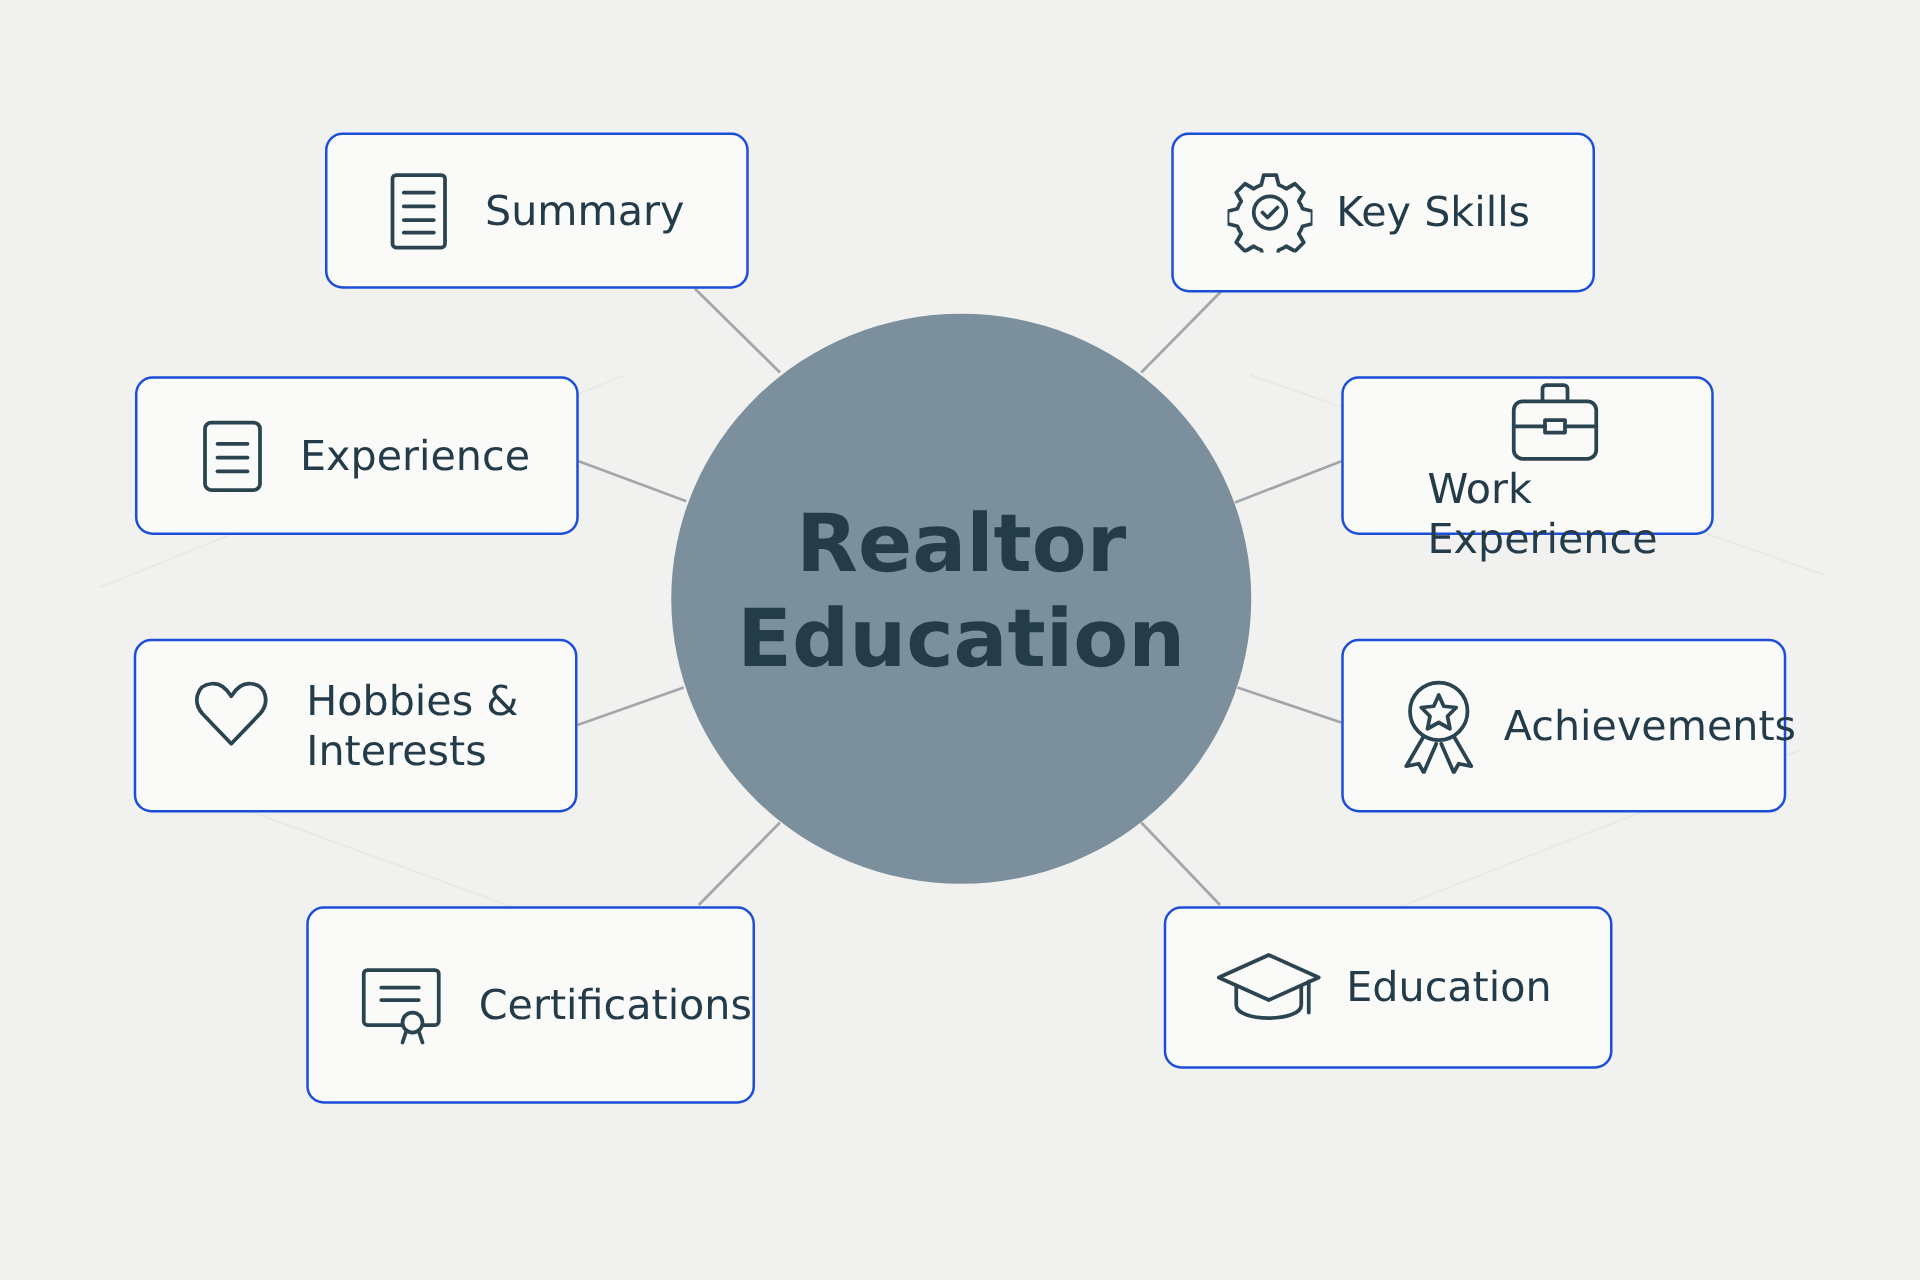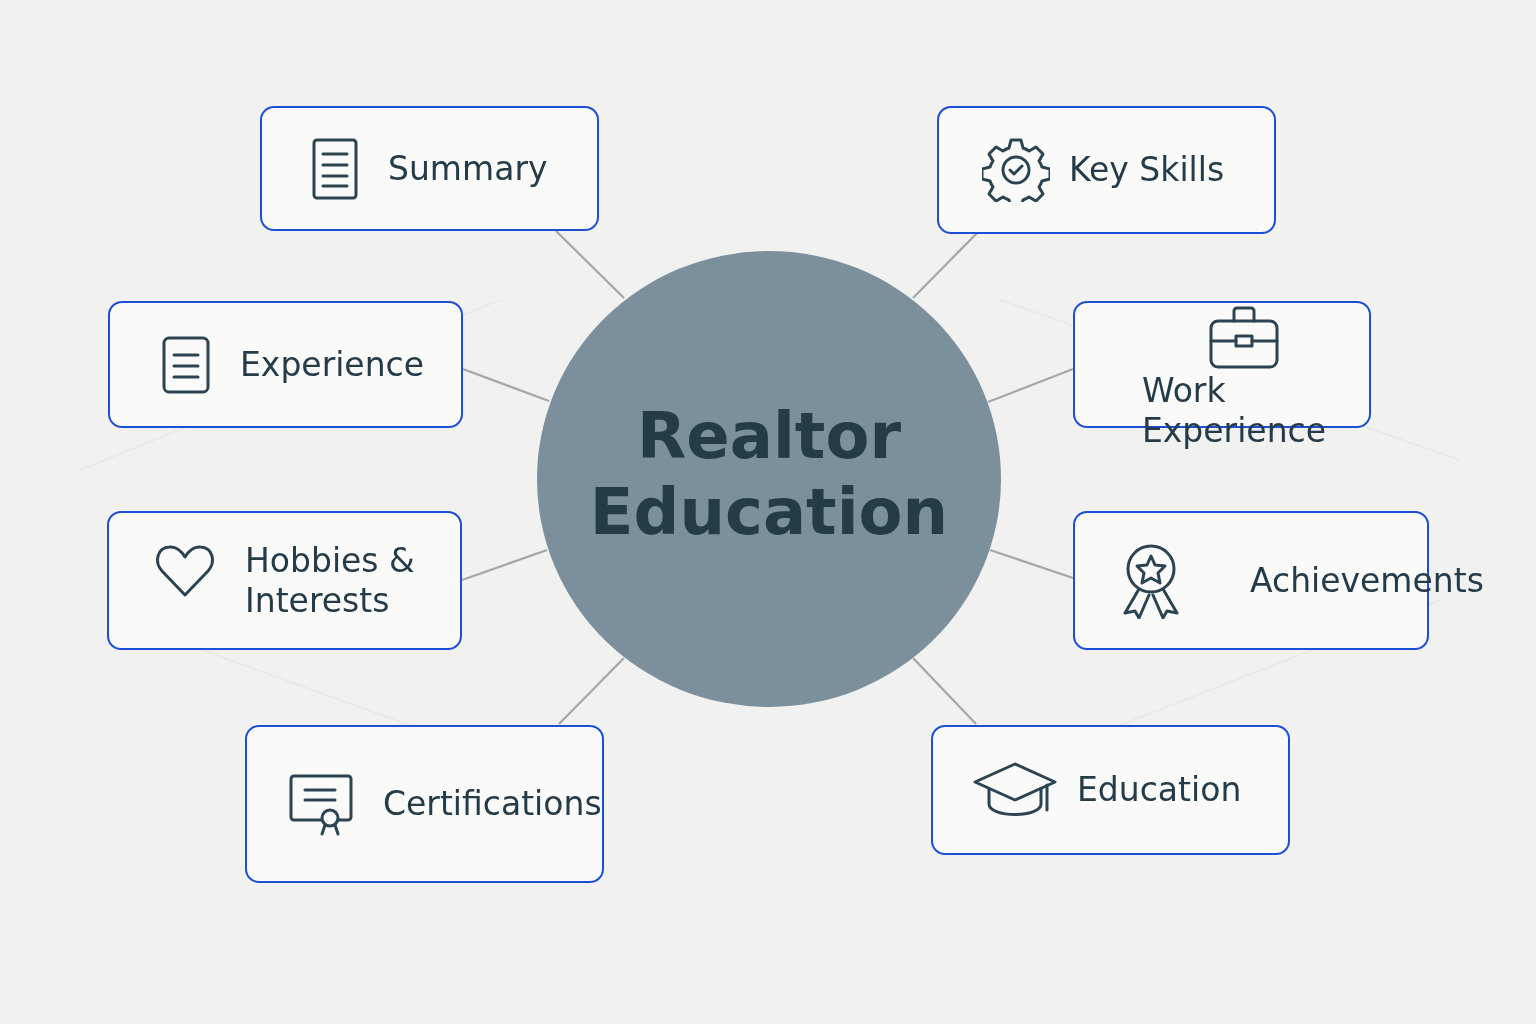--- a/index.html
+++ b/index.html
@@ -127,21 +127,21 @@
       <rect class="st" x="3" y="18" width="66" height="46" rx="7"></rect>
       <line class="st" x1="3" y1="38" x2="28" y2="38"></line>
       <line class="st" x1="44" y1="38" x2="69" y2="38"></line>
       <rect class="st" x="28" y="33" width="16" height="10"></rect>
     </svg>
   </div>
   <span class="label" style="margin-left:24px;">Work
 Experience</span>
 </div>
 
-<div class="node" style="left:1073px;top:511px;width:356px;height:139px;gap:47px;">
+<div class="node" style="left:1073px;top:511px;width:356px;height:139px;">
   <div class="icon" style="margin-left:44px;width:64px;">
     <svg width="64" height="76" viewBox="0 0 64 76">
       <circle class="st" cx="32" cy="26" r="23"></circle>
       <path class="st" d="M32 13 l4 9 l10 1 l-7 7 l2 10 l-9 -5 l-9 5 l2 -10 l-7 -7 l10 -1 Z"></path>
       <path class="st" d="M20 46 L6 70 l10 -2 l4 7 L30 52"></path>
       <path class="st" d="M44 46 L58 70 l-10 -2 l-4 7 L34 52"></path>
     </svg>
   </div>
   <span class="label" style="margin-left:20px;">Achievements</span>
 </div>

